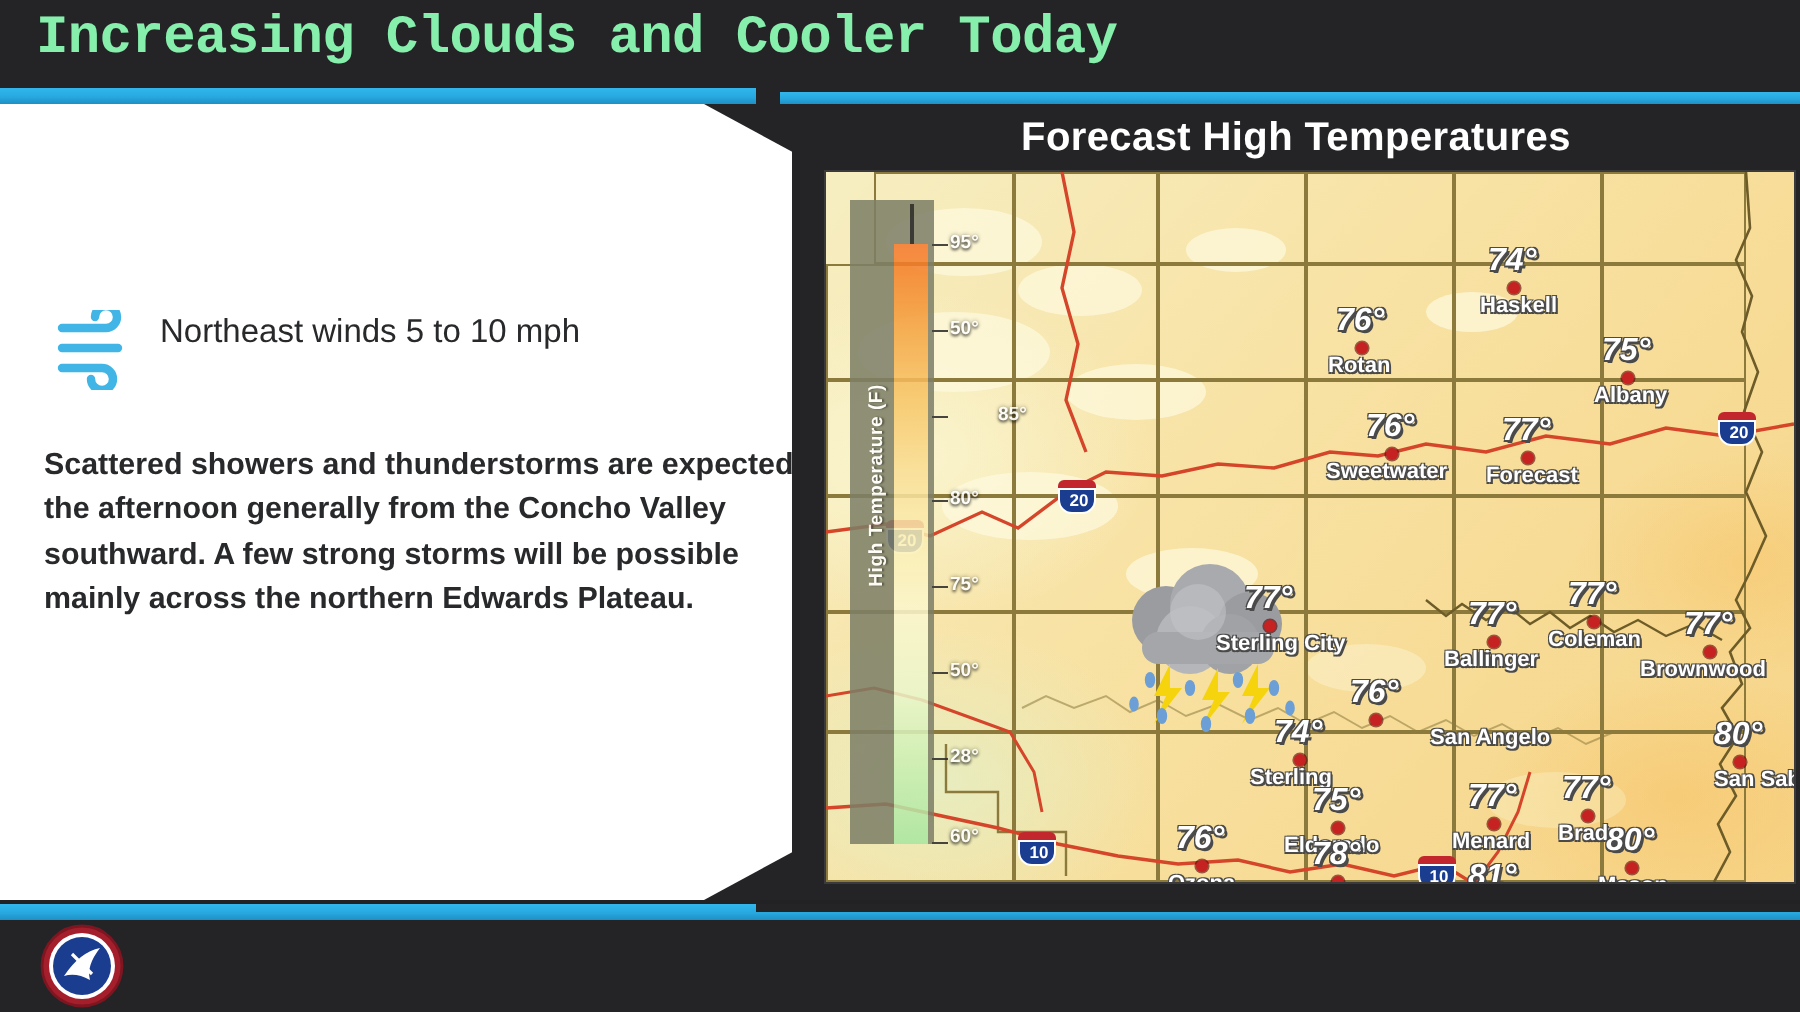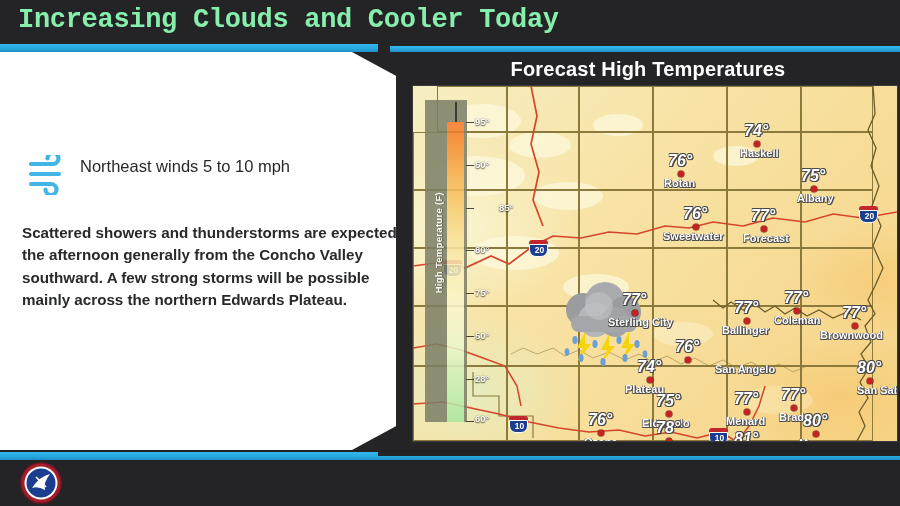--- a/index.html
+++ b/index.html
@@ -309,21 +309,21 @@
           <div class="nm" style="left:-32px;">Brownwood</div>
         </div>
         <div class="city" style="left:272px;top:271px;">
           <div class="dot"></div>
           <div class="temp">76°</div>
           <div class="nm" style="left:-12px;width:48px;margin-left:42px;">San Angelo</div>
         </div>
         <div class="city" style="left:234px;top:291px;">
           <div class="dot"></div>
           <div class="temp">74°</div>
-          <div class="nm" style="left:-22px;">Plateau</div>
+          <div class="nm" style="left:-22px;">Sterling</div>
         </div>
         <div class="city" style="left:378px;top:319px;">
           <div class="dot"></div>
           <div class="temp">77°</div>
           <div class="nm" style="left:-12px;">Brady</div>
         </div>
         <div class="city" style="left:454px;top:292px;">
           <div class="dot"></div>
           <div class="temp">80°</div>
           <div class="nm" style="left:-10px;width:34px;">San Saba</div>

